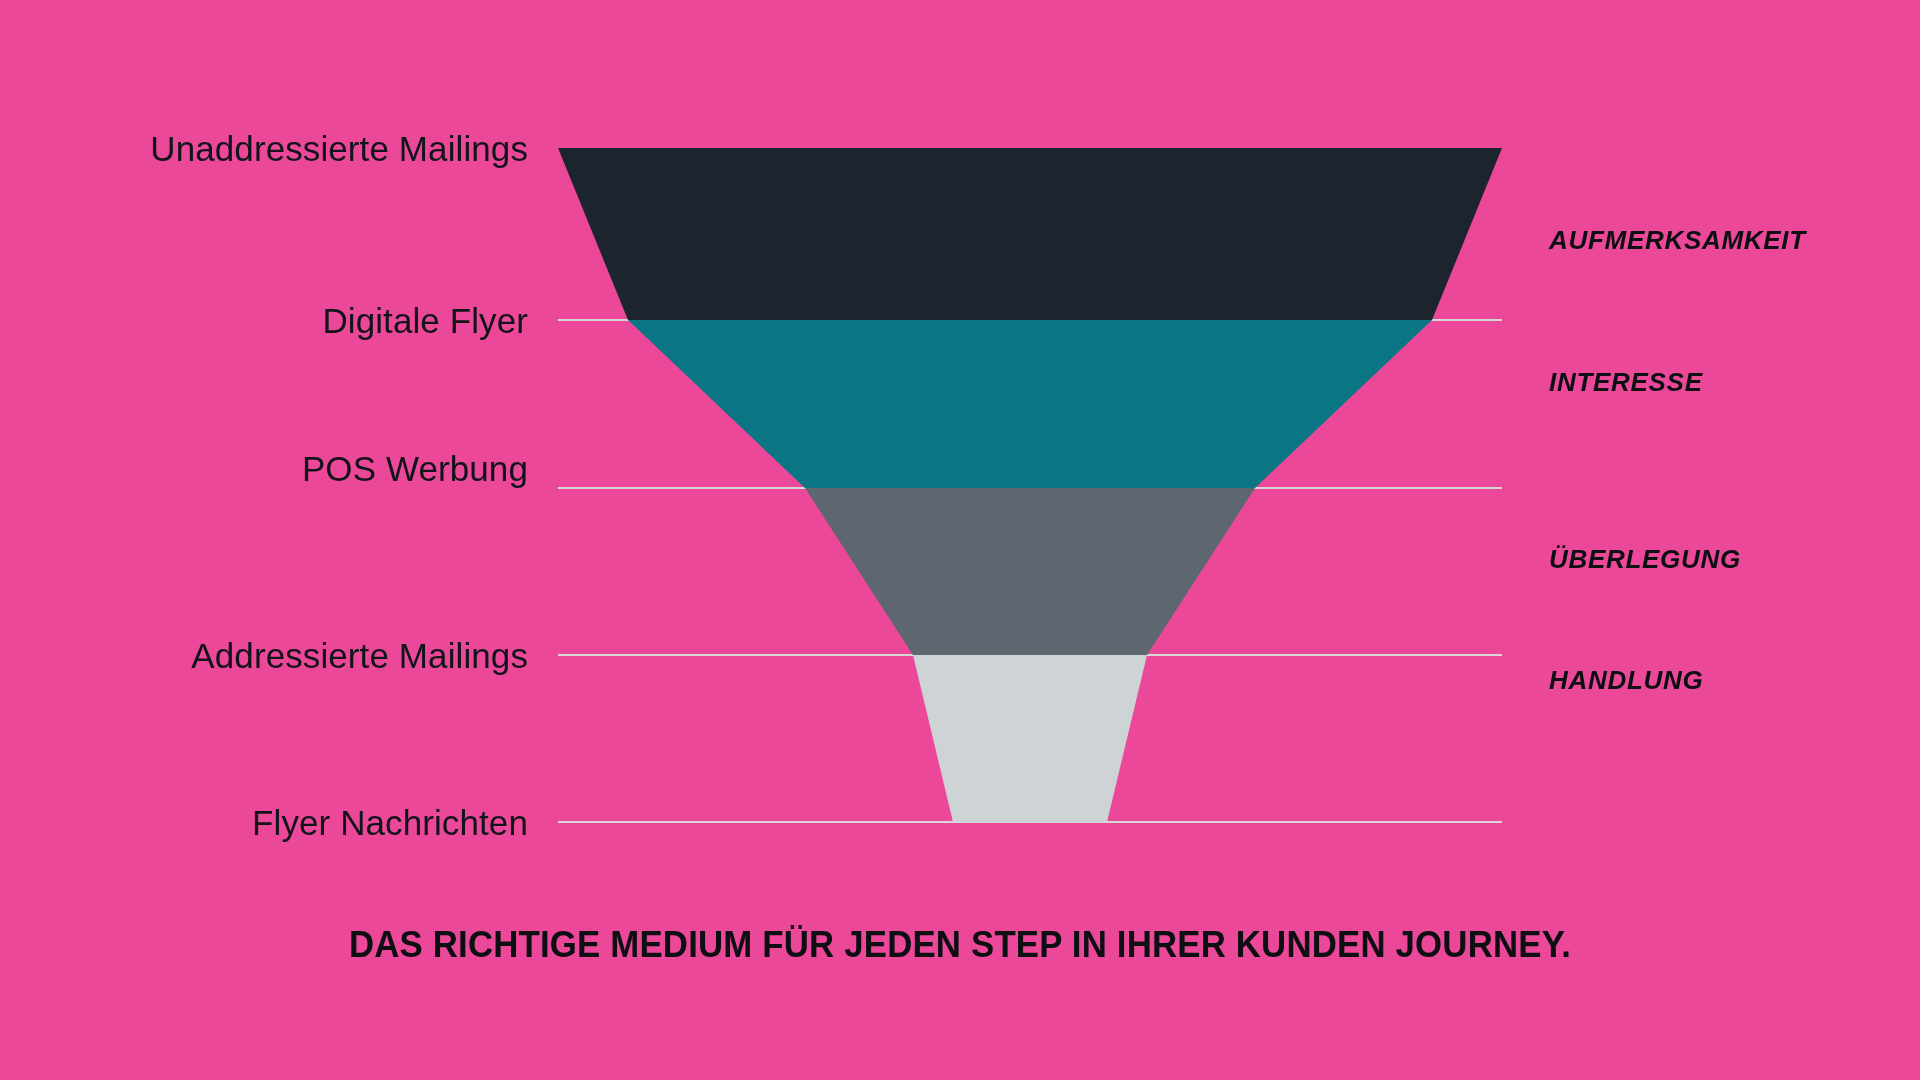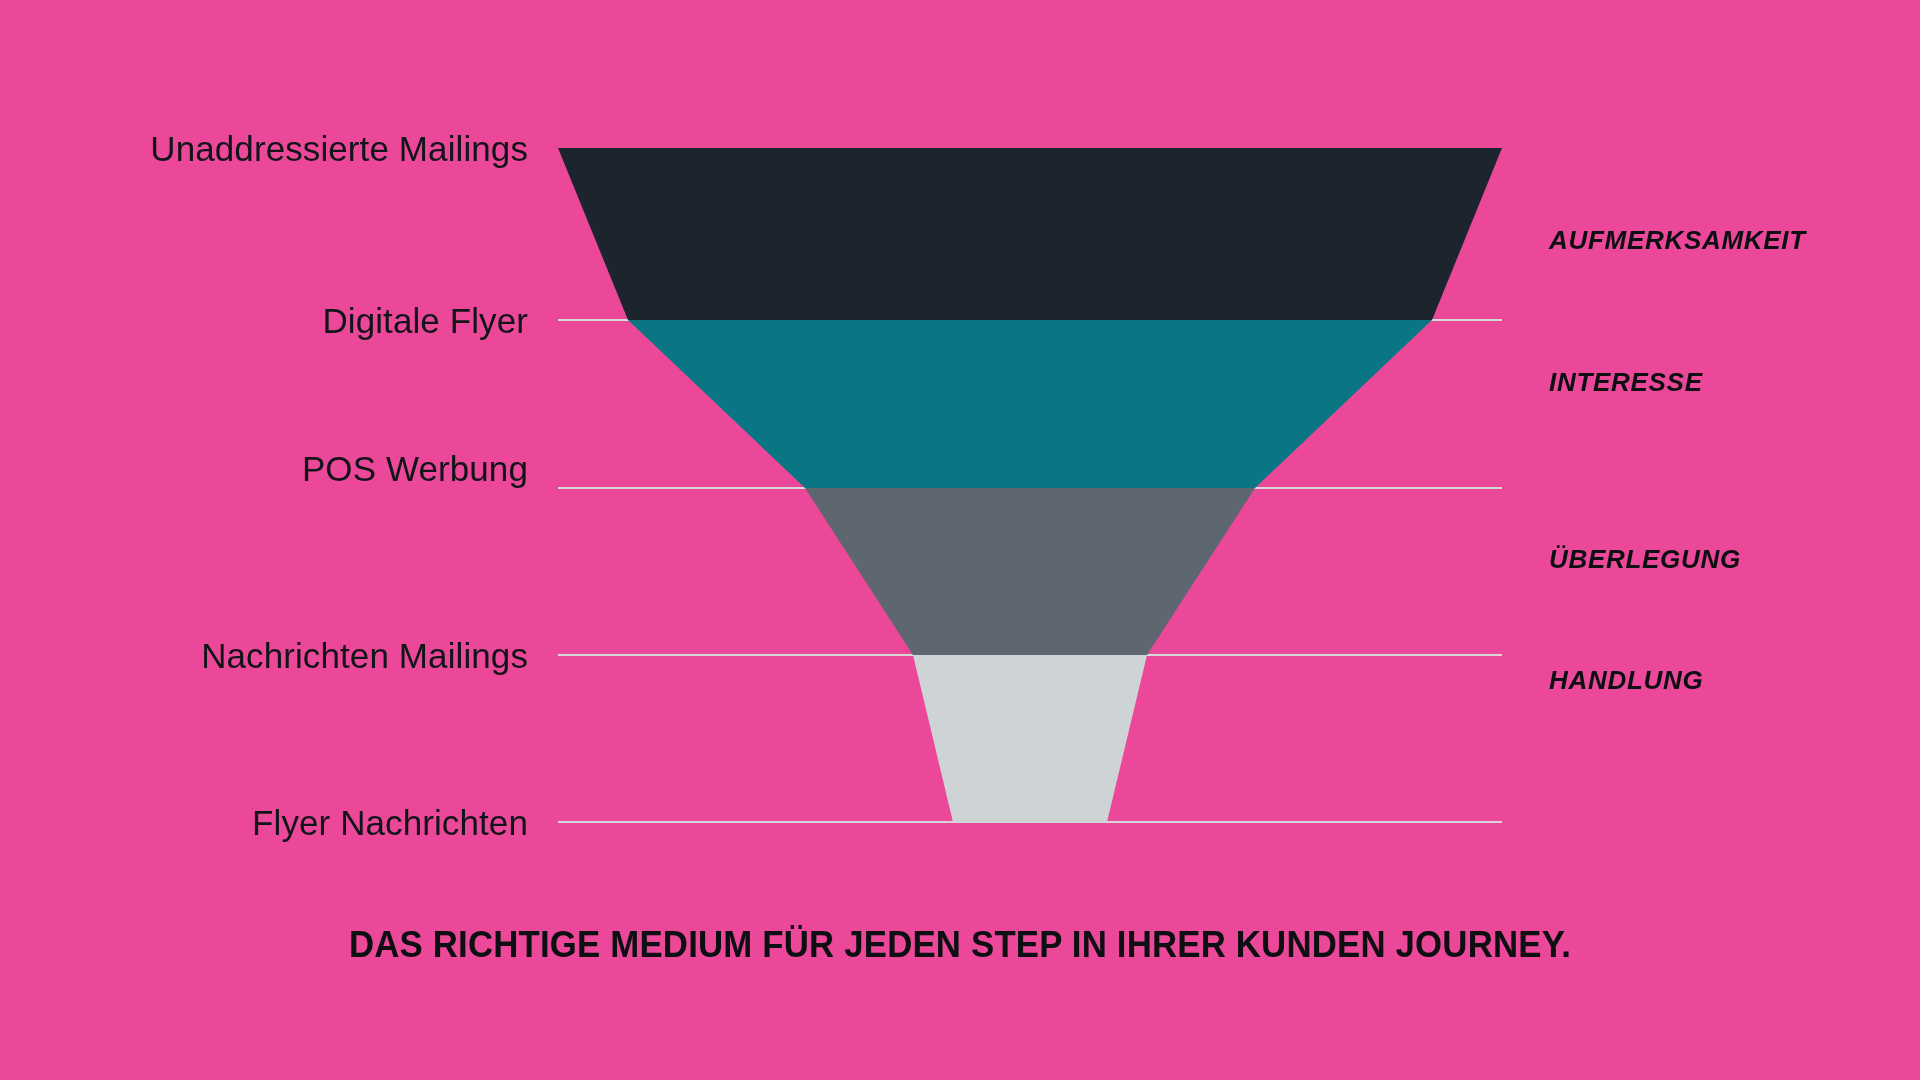--- a/index.html
+++ b/index.html
@@ -114,21 +114,21 @@
         <line x1="544" y1="148" x2="558" y2="148" stroke="#d7d7d7" stroke-width="0"></line>
       </g>
     </svg>
 
     <div class="medium-label" style="top:148px;">Unaddressierte Mailings</div>
 
     <div class="medium-label" style="top:320px;">Digitale Flyer</div>
 
     <div class="medium-label" style="top:468px;">POS Werbung</div>
 
-    <div class="medium-label" style="top:655px;">Nachrichten Mailings</div>
+    <div class="medium-label" style="top:655px;">Addressierte Mailings</div>
 
     <div class="medium-label" style="top:822px;">Flyer Nachrichten</div>
 
     <div class="phase-label" style="top:240px;">AUFMERKSAMKEIT</div>
 
     <div class="phase-label" style="top:382px;">INTERESSE</div>
 
     <div class="phase-label" style="top:559px;">ÜBERLEGUNG</div>
 
     <div class="phase-label" style="top:680px;">HANDLUNG</div>

